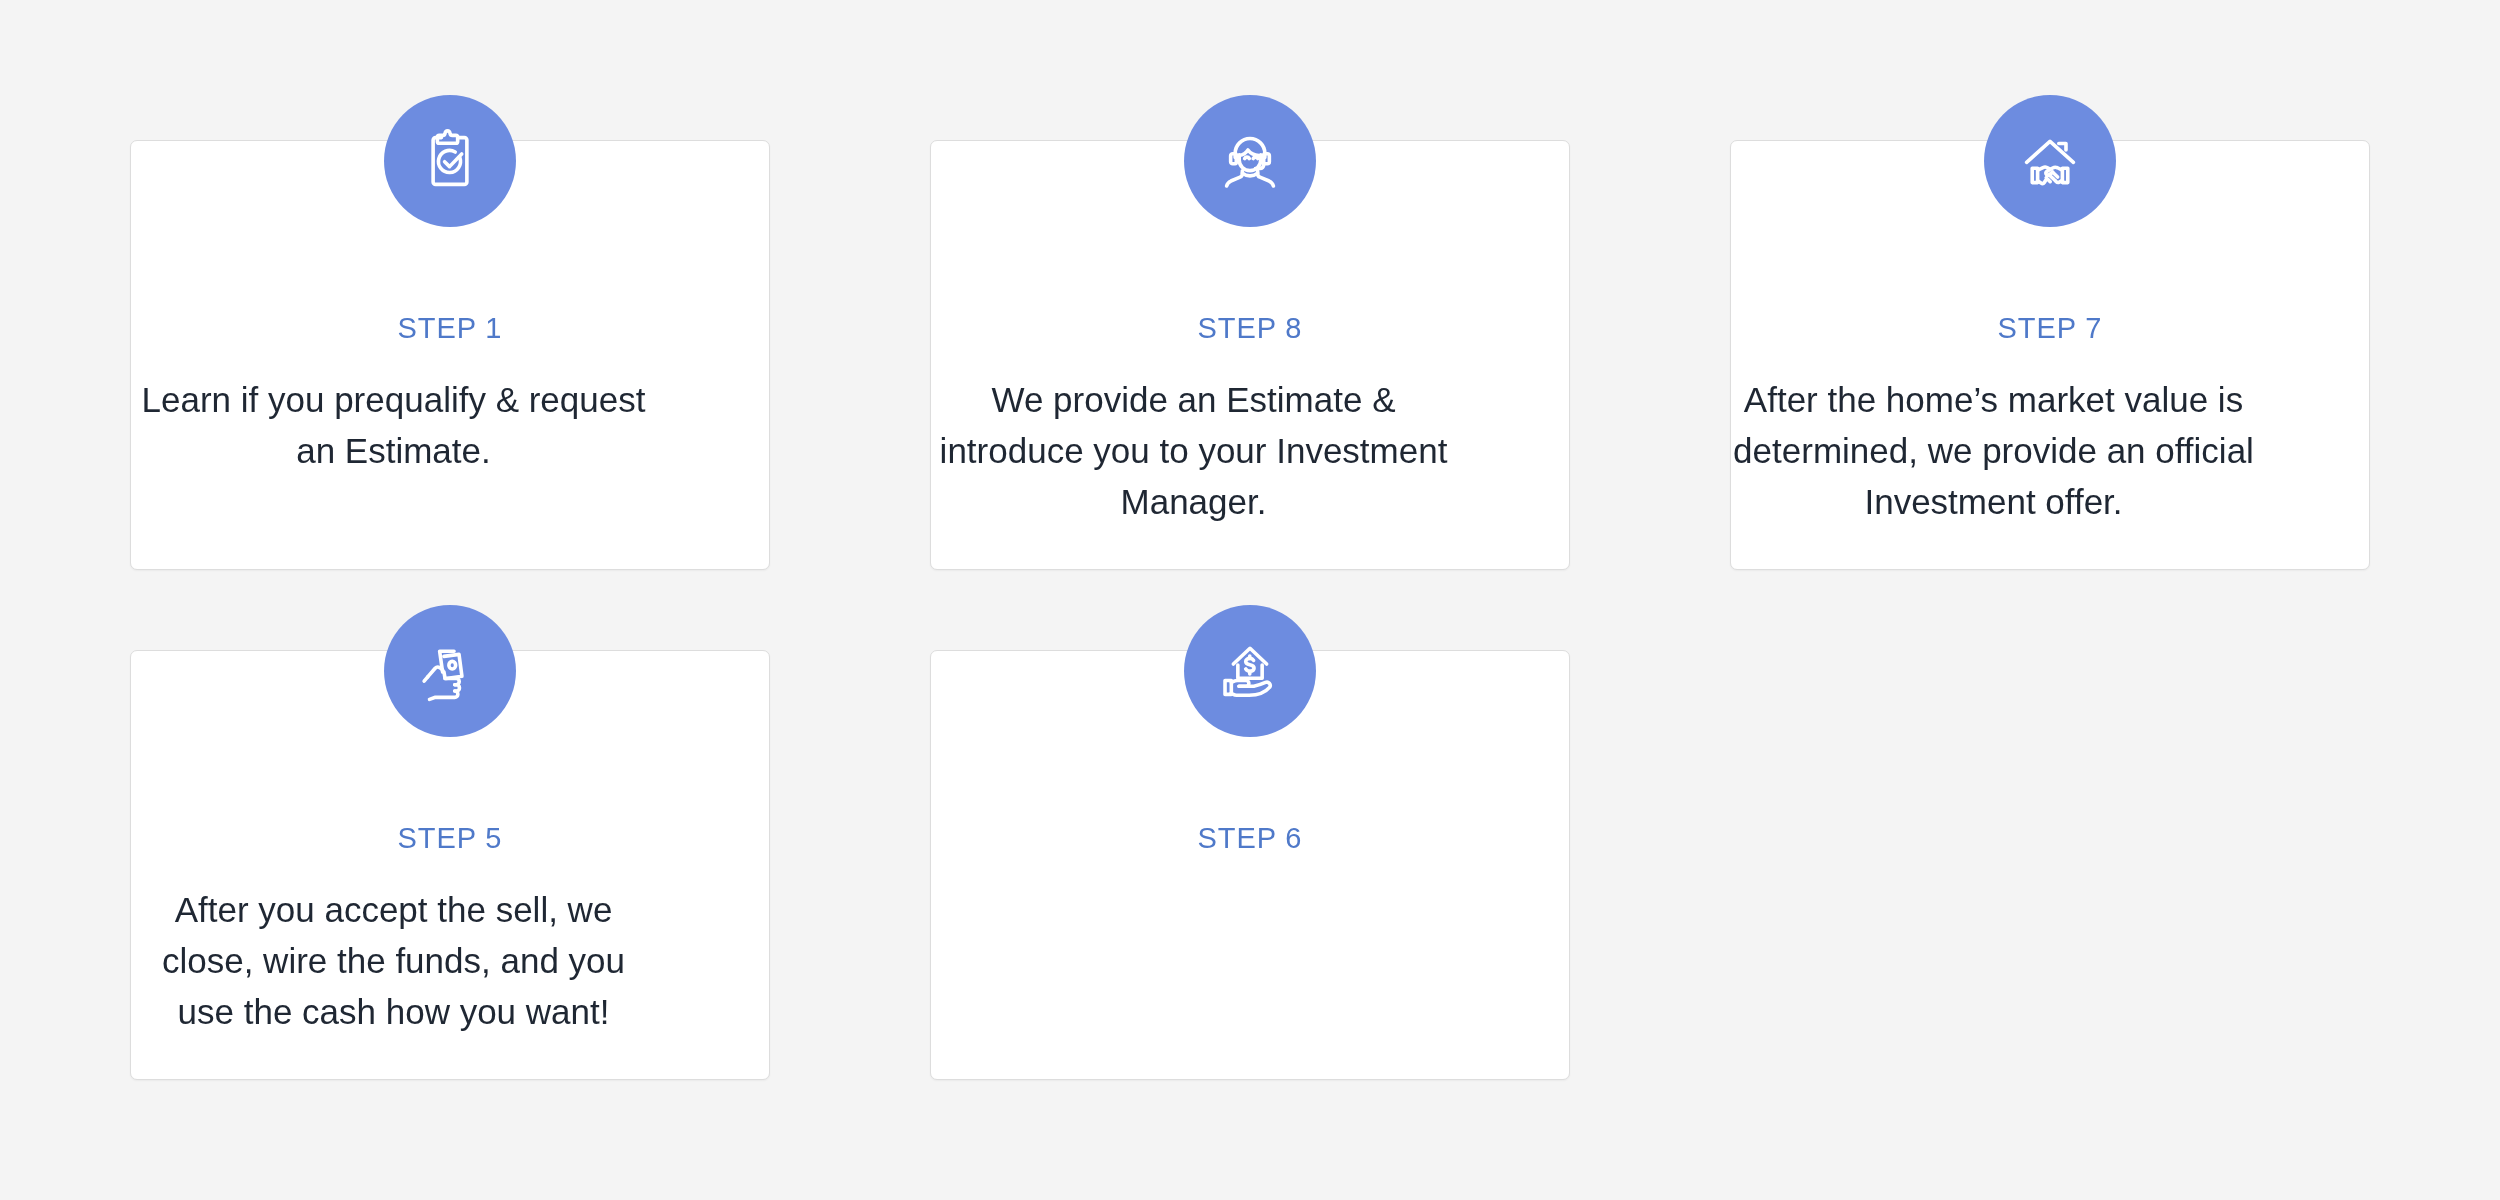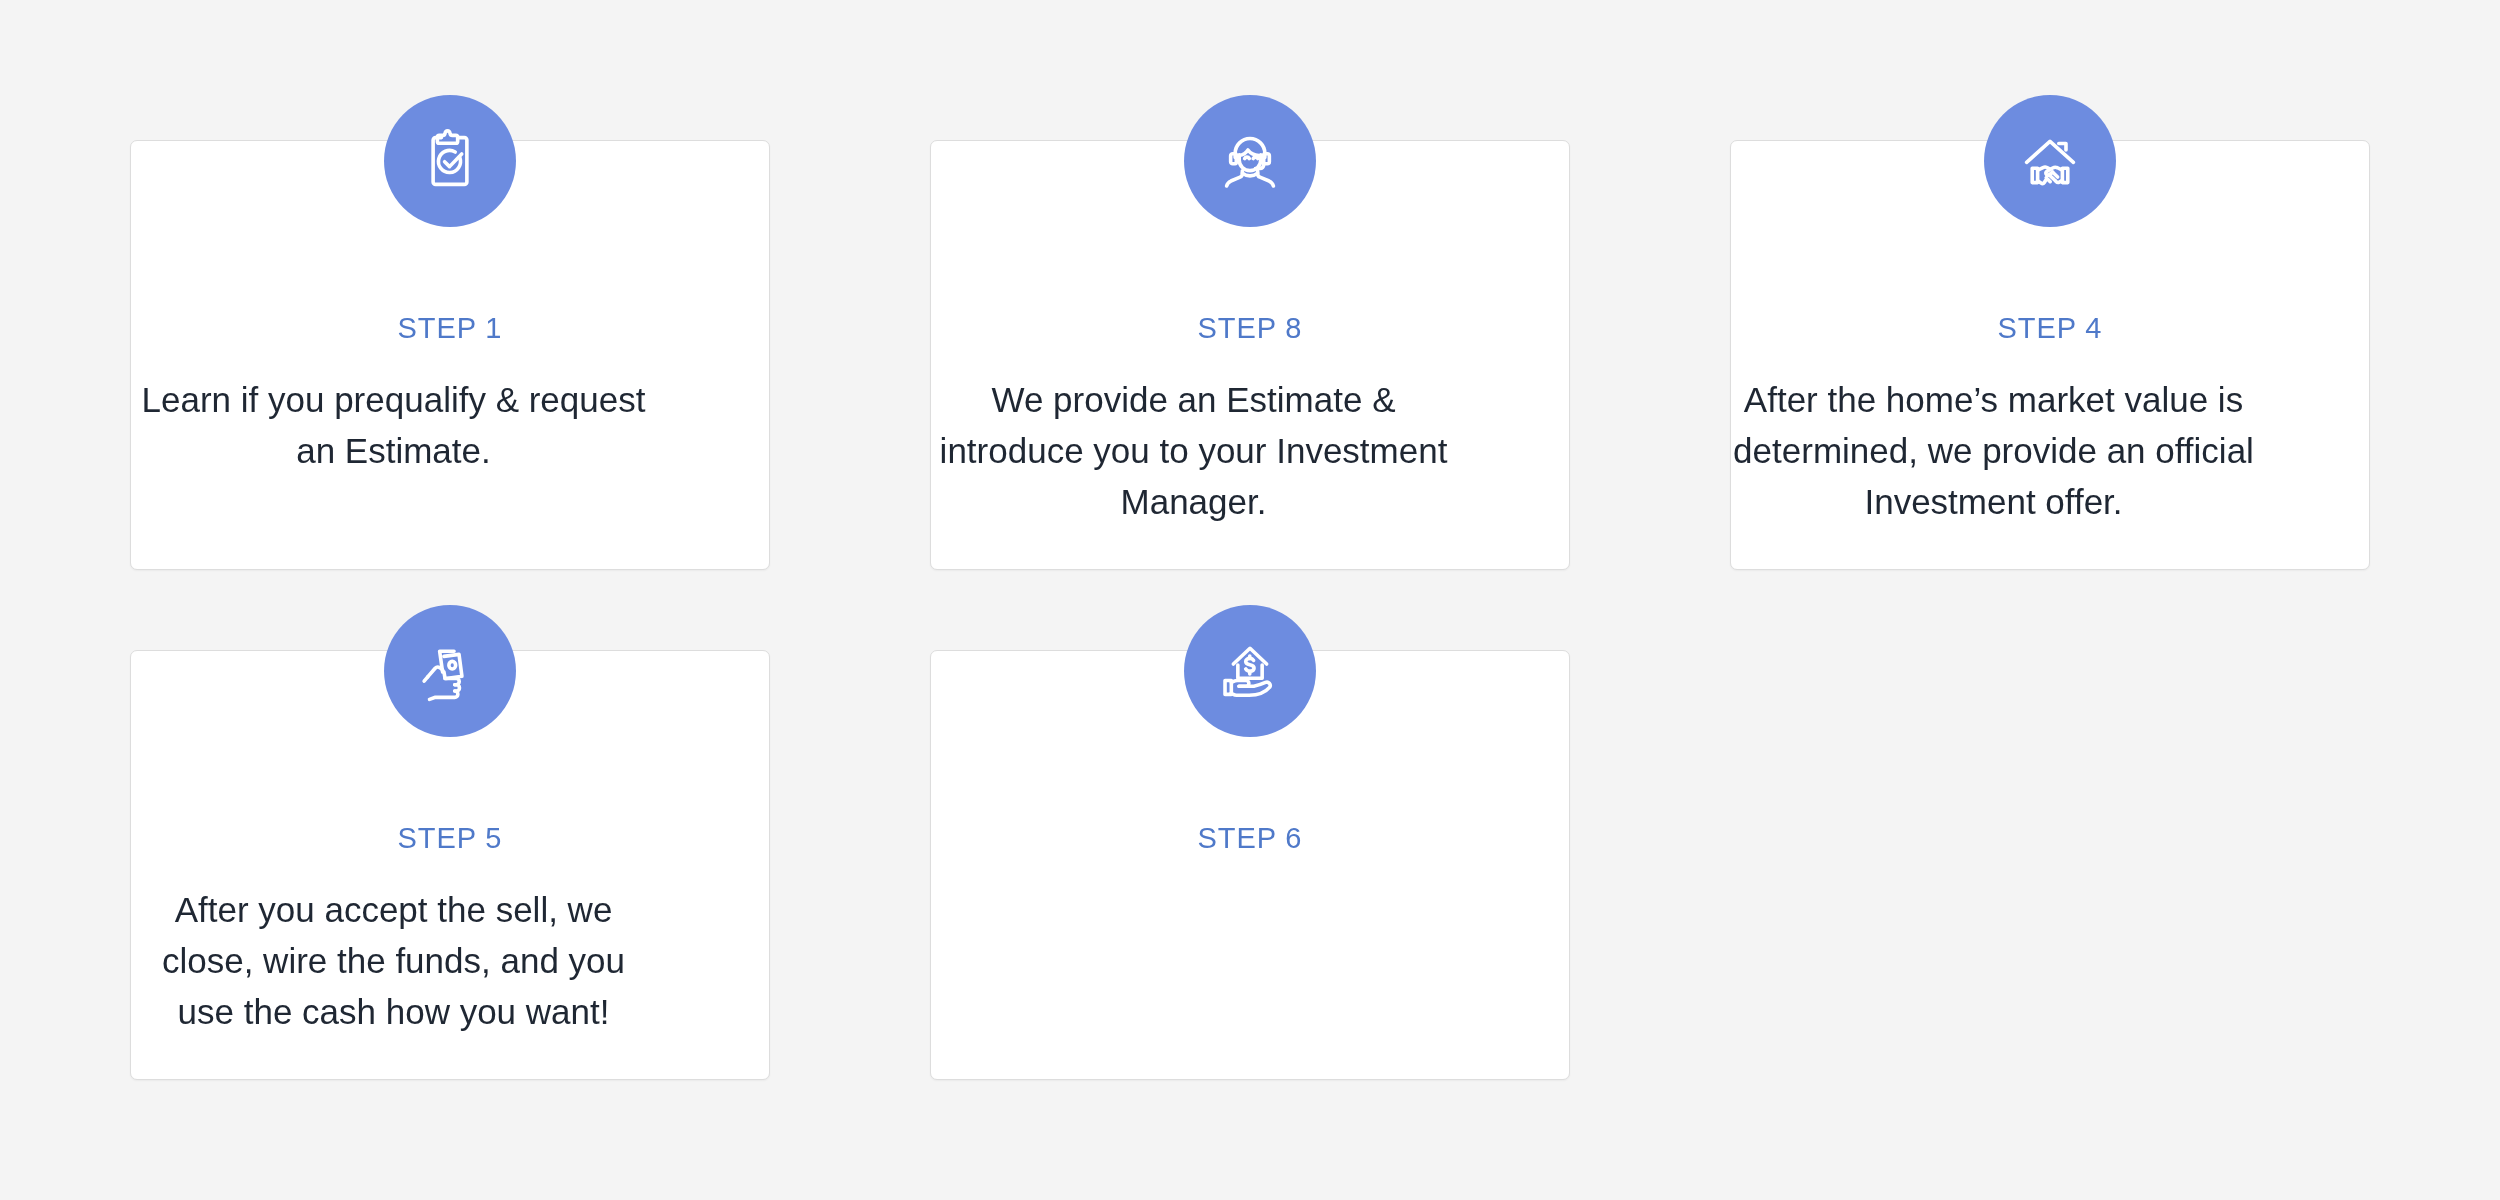--- a/index.html
+++ b/index.html
@@ -140,21 +140,21 @@
           <path d="M21.5 19.2h2.4v6.4h-2.4z"></path>
           <path d="M10.5 24.8l1.5 1a1.1 1.1 0 0 0 1.5-.3l.6-.9"></path>
           <path d="M10.5 20.1l2.4-1.2a2 2 0 0 1 1.8 0l1.3.7"></path>
           <path d="M21.5 20.1l-2.2-1.1a2.3 2.3 0 0 0-2.1.1l-2.6 1.5a.9.9 0 0 0-.2 1.4.9.9 0 0 0 1.2.1l1.6-1.1"></path>
           <path d="M17.2 21l2.2 2.1"></path>
           <path d="M15.7 22.2l2 1.9"></path>
           <path d="M14.3 23.4l1.8 1.8"></path>
           <path d="M21.5 24.6l-1.4.8a1.1 1.1 0 0 1-1.3-.2l-.6-.6"></path>
         </svg>
       </div>
-      <div class="step-label">STEP 4</div>
+      <div class="step-label">STEP 7</div>
       <div class="step-desc">After the home’s market value is determined, we provide an official Investment offer.</div>
     </div>
 
     <div class="step-card">
       <div class="step-icon-circle">
         <svg viewBox="0 0 32 32" aria-hidden="true">
           <path d="M17.8 7.2h-6.4l1.3 9.2"></path>
           <path d="M13.3 9.5l6.7-.9 1.3 9.7-7 1"></path>
           <ellipse cx="17" cy="13.4" rx="1.5" ry="1.7"></ellipse>
           <path d="M12.7 15.4l-1.3-.9a1.6 1.6 0 0 0-2 .3l-3.3 3.8"></path>

